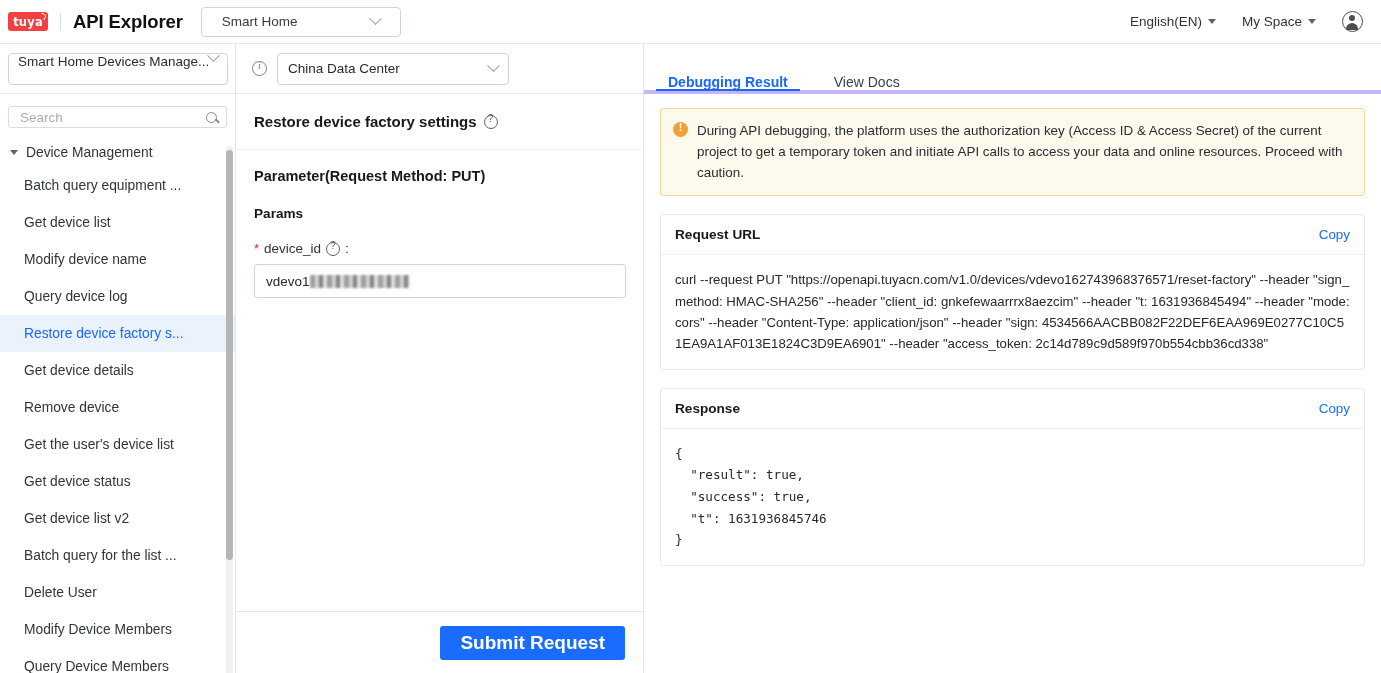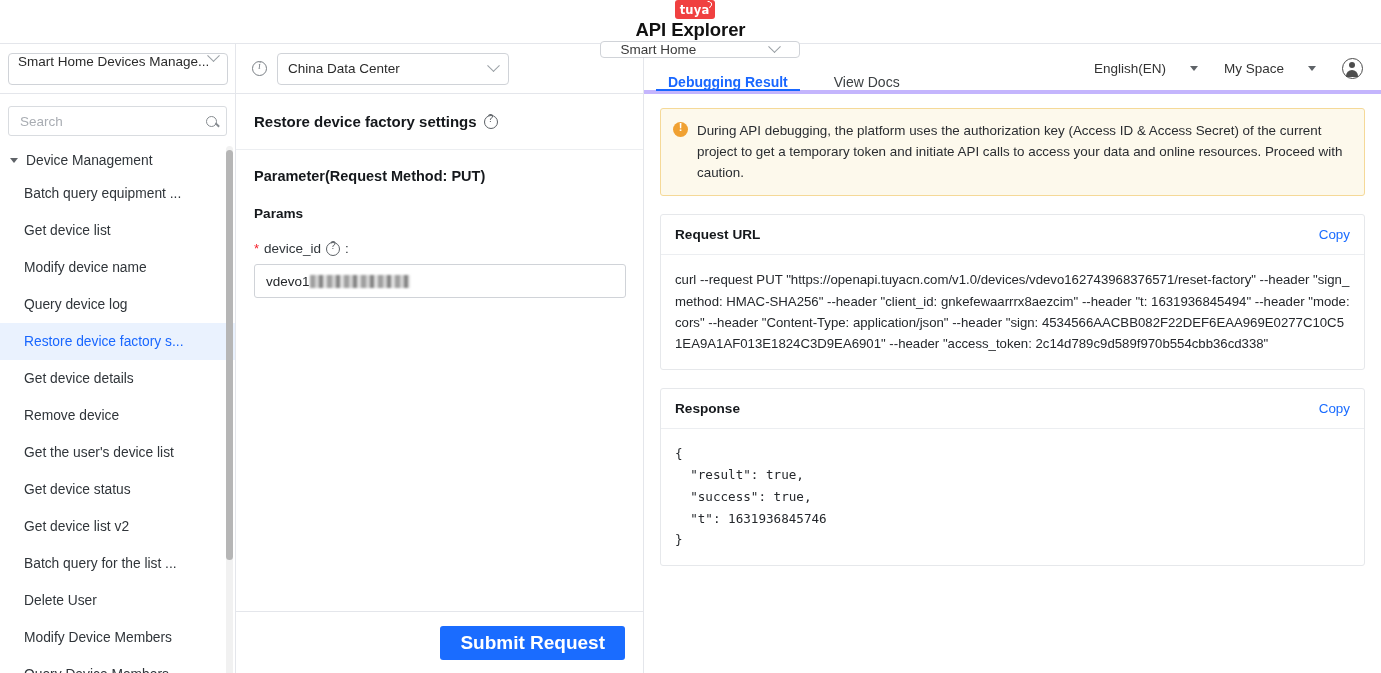--- a/index.html
+++ b/index.html
@@ -14,21 +14,20 @@
   }
 
   
   .topbar {
     height: 44px;
     display: flex;
     align-items: center;
     border-bottom: 1px solid #e4e6eb;
     background: #fff;
     position: relative;
-    flex-direction: column;
   }
   .logo-wrap { margin-left: 8px; display: flex; align-items: center; }
   .tuya-logo {
     width: 40px; height: 19px;
     background: #f04040;
     border-radius: 3px;
     color: #fff;
     font-size: 11.5px;
     font-weight: 700;
     letter-spacing: .2px;
@@ -79,21 +78,21 @@
   }
   .top-right {
     margin-left: auto;
     display: flex;
     align-items: center;
     gap: 26px;
     padding-right: 18px;
     font-size: 13.5px;
     color: #333;
   }
-  .tr-item { display: flex; align-items: center; gap: 24px; cursor: pointer; }
+  .tr-item { display: flex; align-items: center; gap: 6px; cursor: pointer; }
   .caret-dn {
     width: 0; height: 0;
     border-left: 4px solid transparent;
     border-right: 4px solid transparent;
     border-top: 5px solid #5f6368;
   }
   .avatar-ic {
     width: 21px; height: 21px;
     border-radius: 50%;
     border: 1.6px solid #4d4d4d;
@@ -141,21 +140,21 @@
   }
   .sb-select .val { flex: 1; white-space: nowrap; overflow: hidden; }
   .sb-scroll {
     flex: 1;
     overflow: hidden;
     padding-top: 12px;
     position: relative;
   }
   .search-box {
     margin: 0 8px 10px 8px;
-    height: 30px;
+    height: 22px;
     border: 1px solid #d9dce0;
     border-radius: 3px;
     display: flex; align-items: center;
     padding: 0 9px;
   }
   .search-box input {
     flex: 1; border: none; outline: none;
     font-size: 13.5px;
     font-family: "Liberation Sans", sans-serif;
     color: #333;

